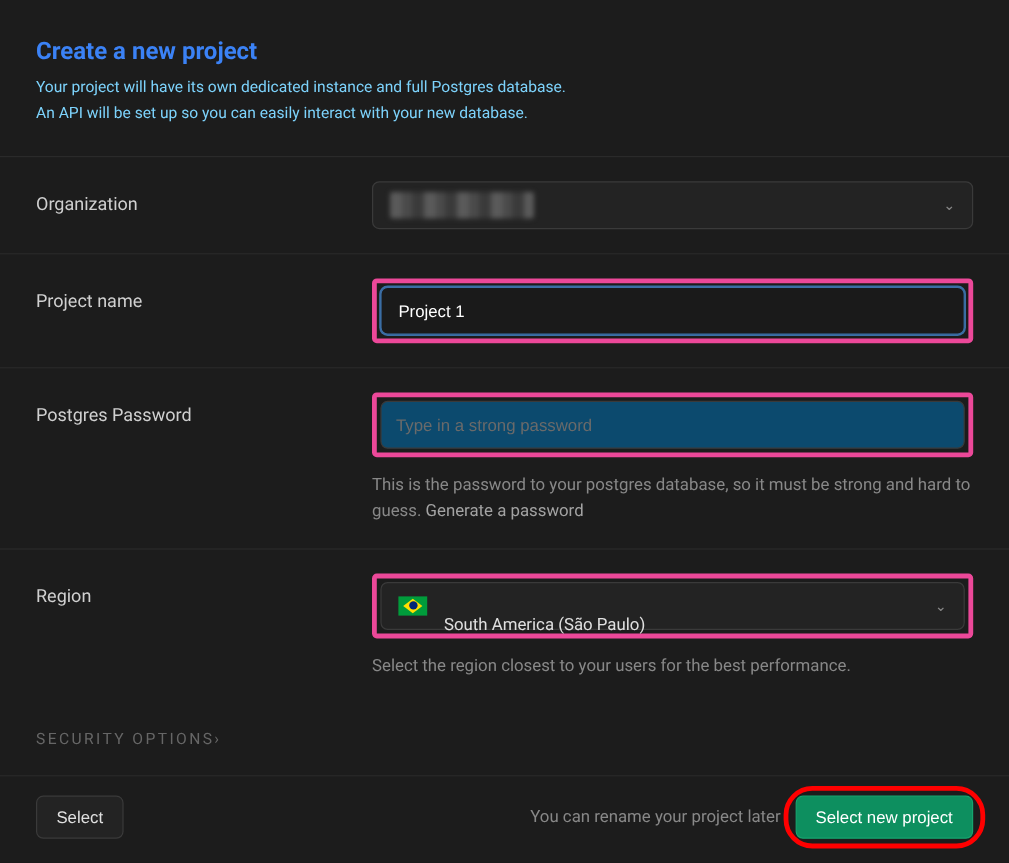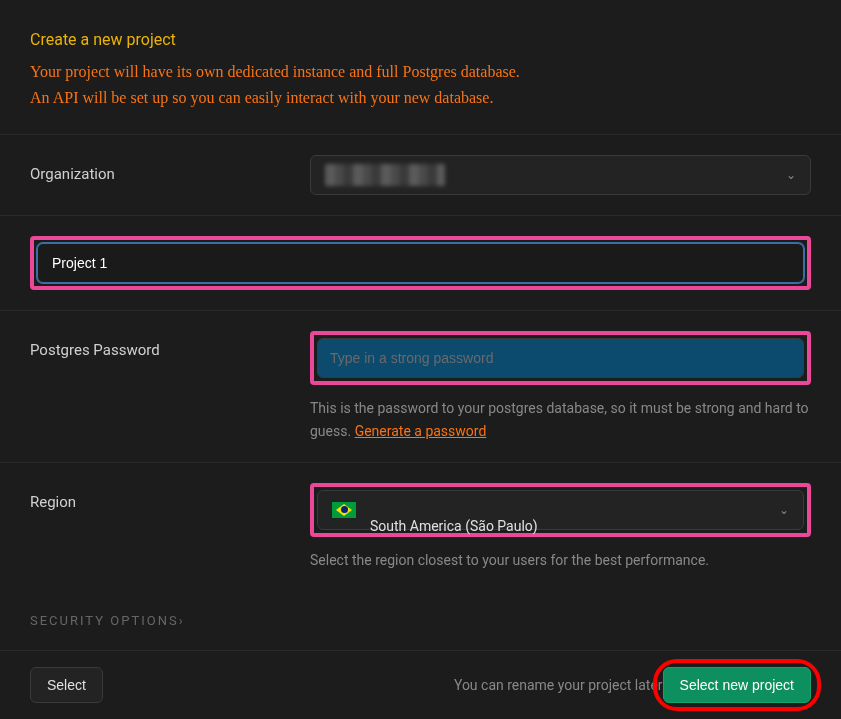--- a/index.html
+++ b/index.html
@@ -19,30 +19,29 @@
       background: #1c1c1c;
       width: 100%;
       height: 100%;
       display: flex;
       flex-direction: column;
     }
     .header {
       padding: 30px 30px 24px 30px;
     }
     .title {
-      font-size: 16px;
-      font-weight: 400;
-      color: #eab308;
+      font-size: 20px;
+      font-weight: 700;
+      color: #3b82f6;
       margin-bottom: 10px;
     }
     .subtitle {
-      font-size: 16px;
-      color: #f97316;
+      font-size: 13px;
+      color: #7dd3fc;
       line-height: 1.6;
-      font-family: Liberation Serif, serif;
     }
     .form-area {
       flex: 1;
       border-top: 1px solid #2a2a2a;
     }
     .form-row {
       display: flex;
       padding: 20px 30px 20px 30px;
       border-bottom: 1px solid #2a2a2a;
       align-items: flex-start;
@@ -121,22 +120,21 @@
     .pwd-input::placeholder {
       color: #6a6a6a;
     }
     .helper {
       font-size: 14px;
       color: #888;
       margin-top: 12px;
       line-height: 1.6;
     }
     .helper a {
-      color: #f97316;
-      text-decoration: underline;
+      color: #a3a3a3;
       cursor: pointer;
       margin-top: 32px;
     }
     .region-select {
       background: #232323;
       border: 1px solid #3a3a3a;
       border-radius: 6px;
       height: 40px;
       display: flex;
       align-items: center;
@@ -220,20 +218,21 @@
       padding: 9px 16px;
       border-radius: 6px;
       cursor: pointer;
     }
     .footer-spacer {
       flex: 1;
     }
     .rename-text {
       font-size: 14px;
       color: #888;
+      margin-right: 12px;
     }
     .create-wrap {
       position: relative;
       display: inline-block;
     }
     .create-ring {
       position: absolute;
       top: -8px;
       left: -10px;
       right: -10px;
@@ -272,20 +271,21 @@
       <div class="form-label">Organization</div>
       <div class="form-field">
         <div class="select-box-org">
           <div class="blurred"></div>
           <span class="chevron-down">⌄</span>
         </div>
       </div>
     </div>
 
     <div class="form-row">
+      <div class="form-label">Project name</div>
       <div class="form-field">
         <div class="highlight-wrap">
           <input class="text-input focused" type="text" value="Project 1" style="">
         </div>
       </div>
     </div>
 
     <div class="form-row">
       <div class="form-label">Postgres Password</div>
       <div class="form-field">

